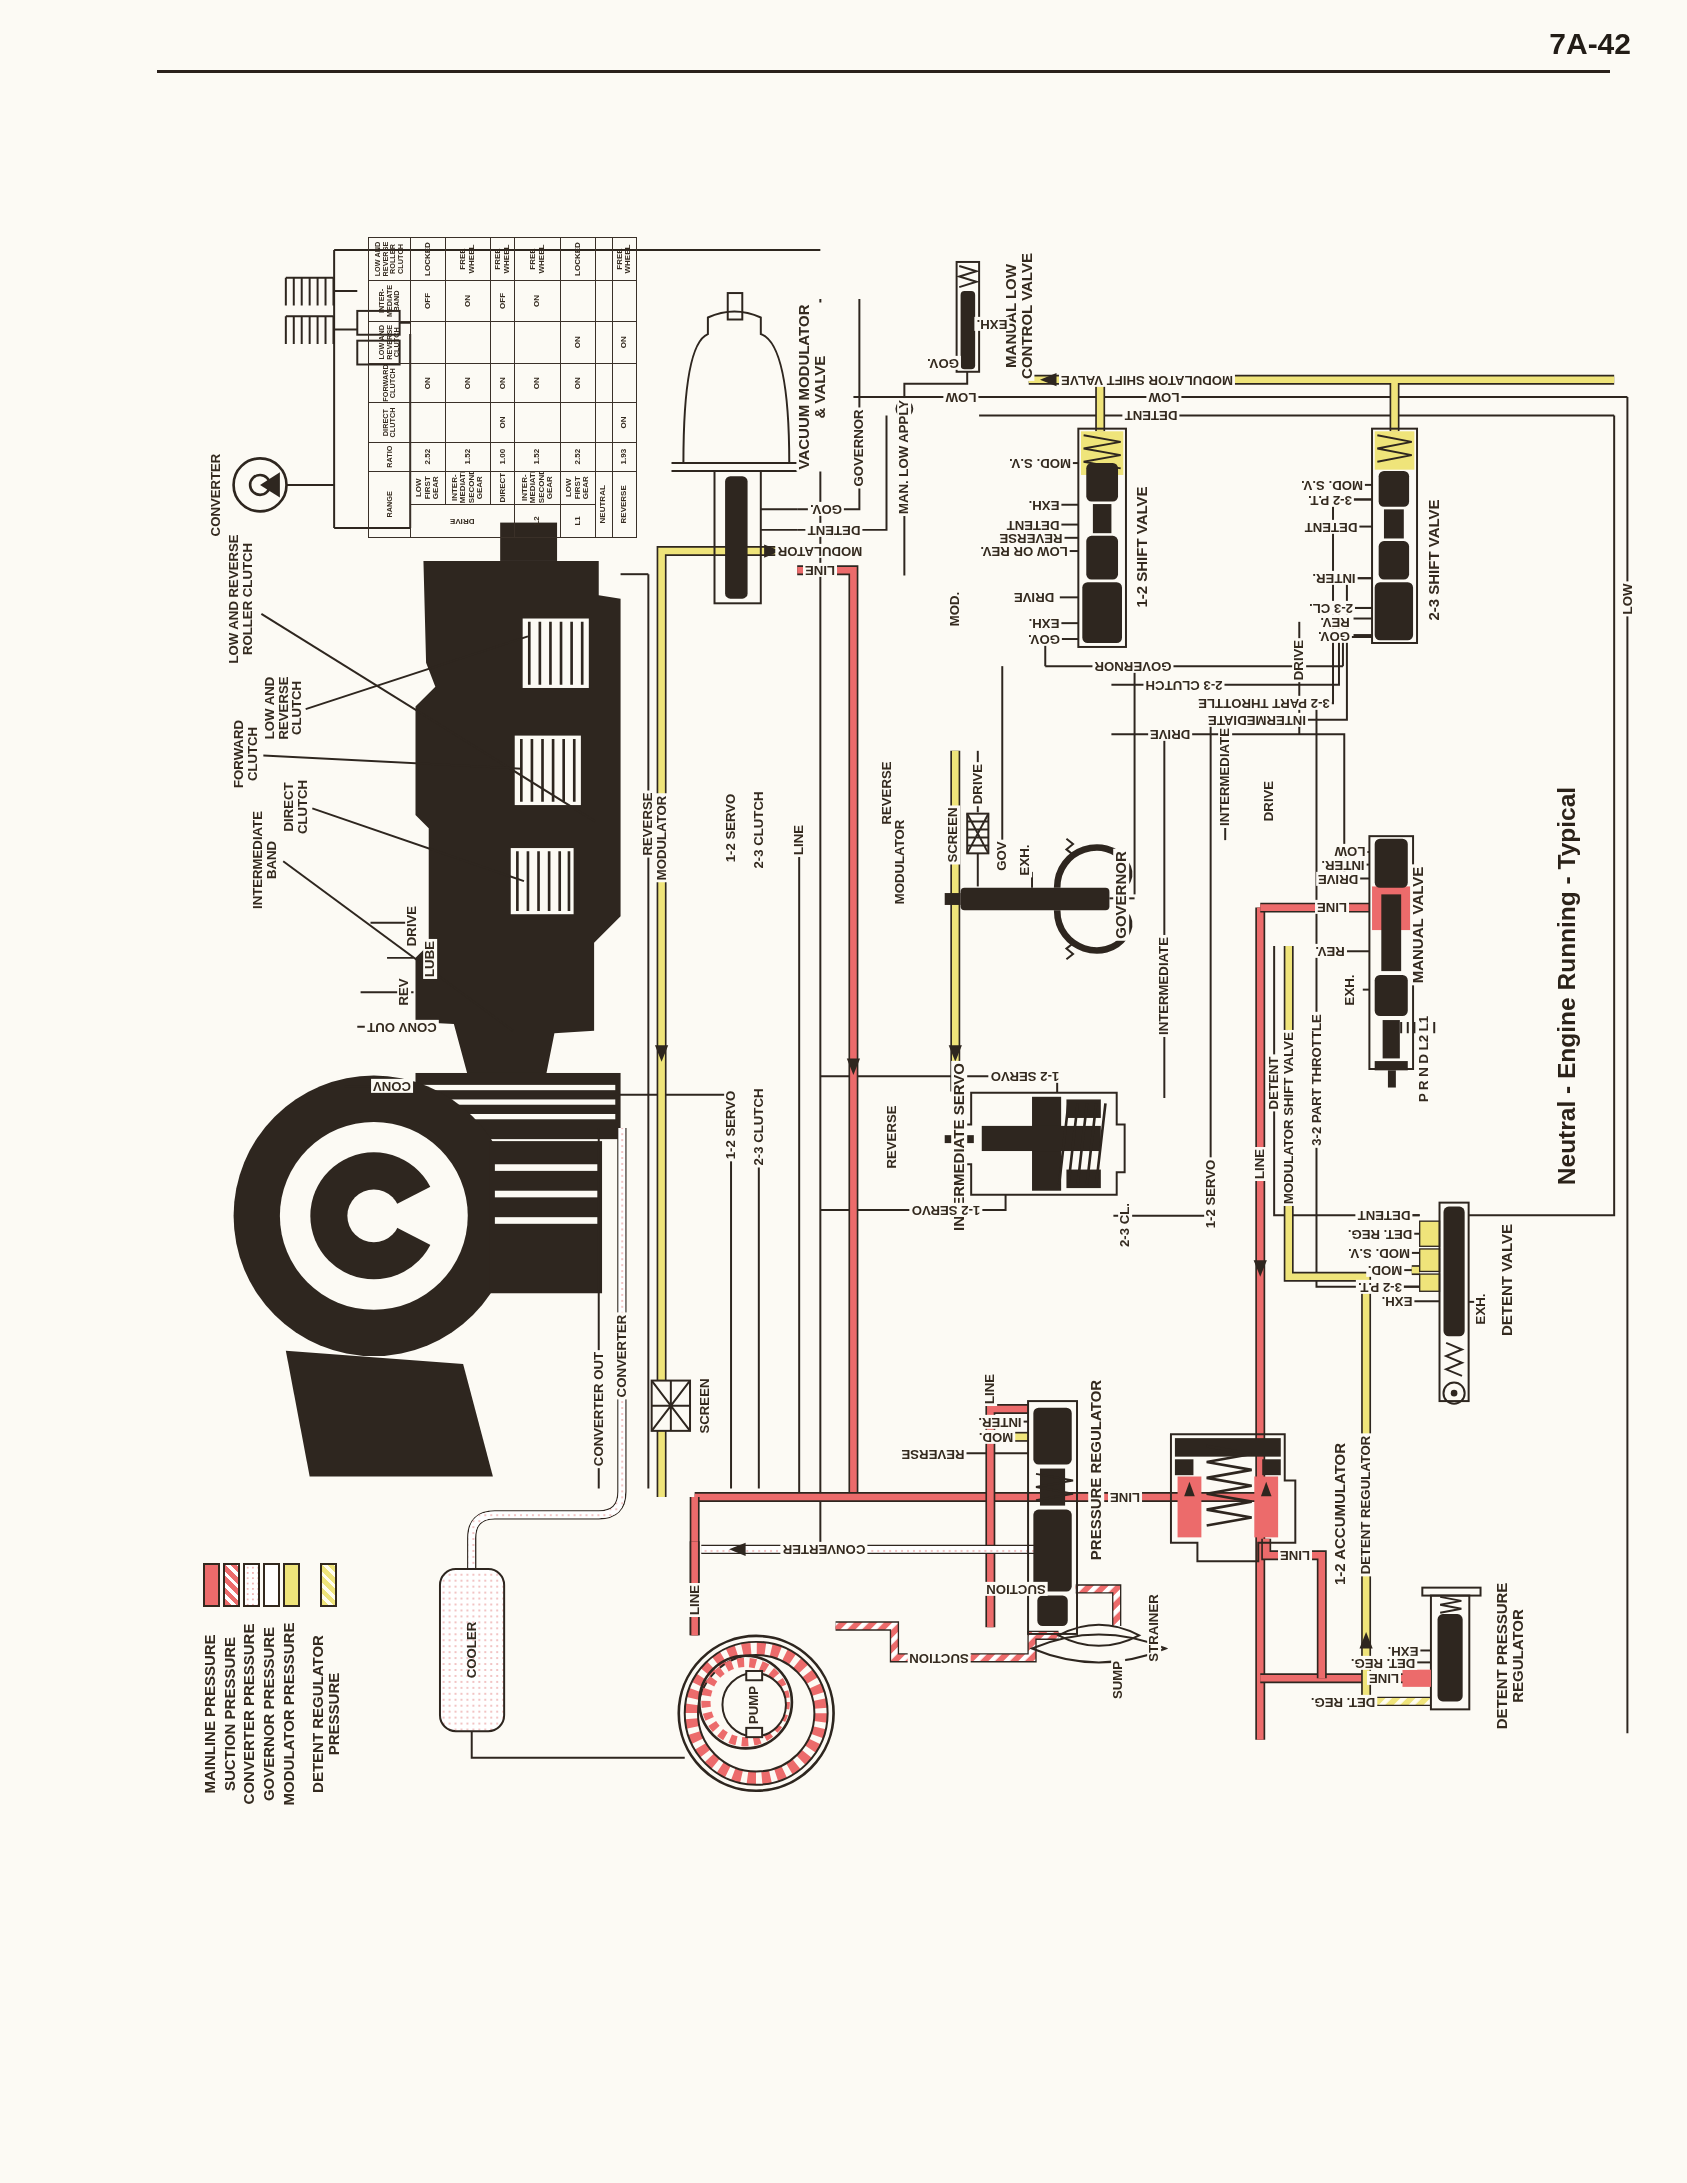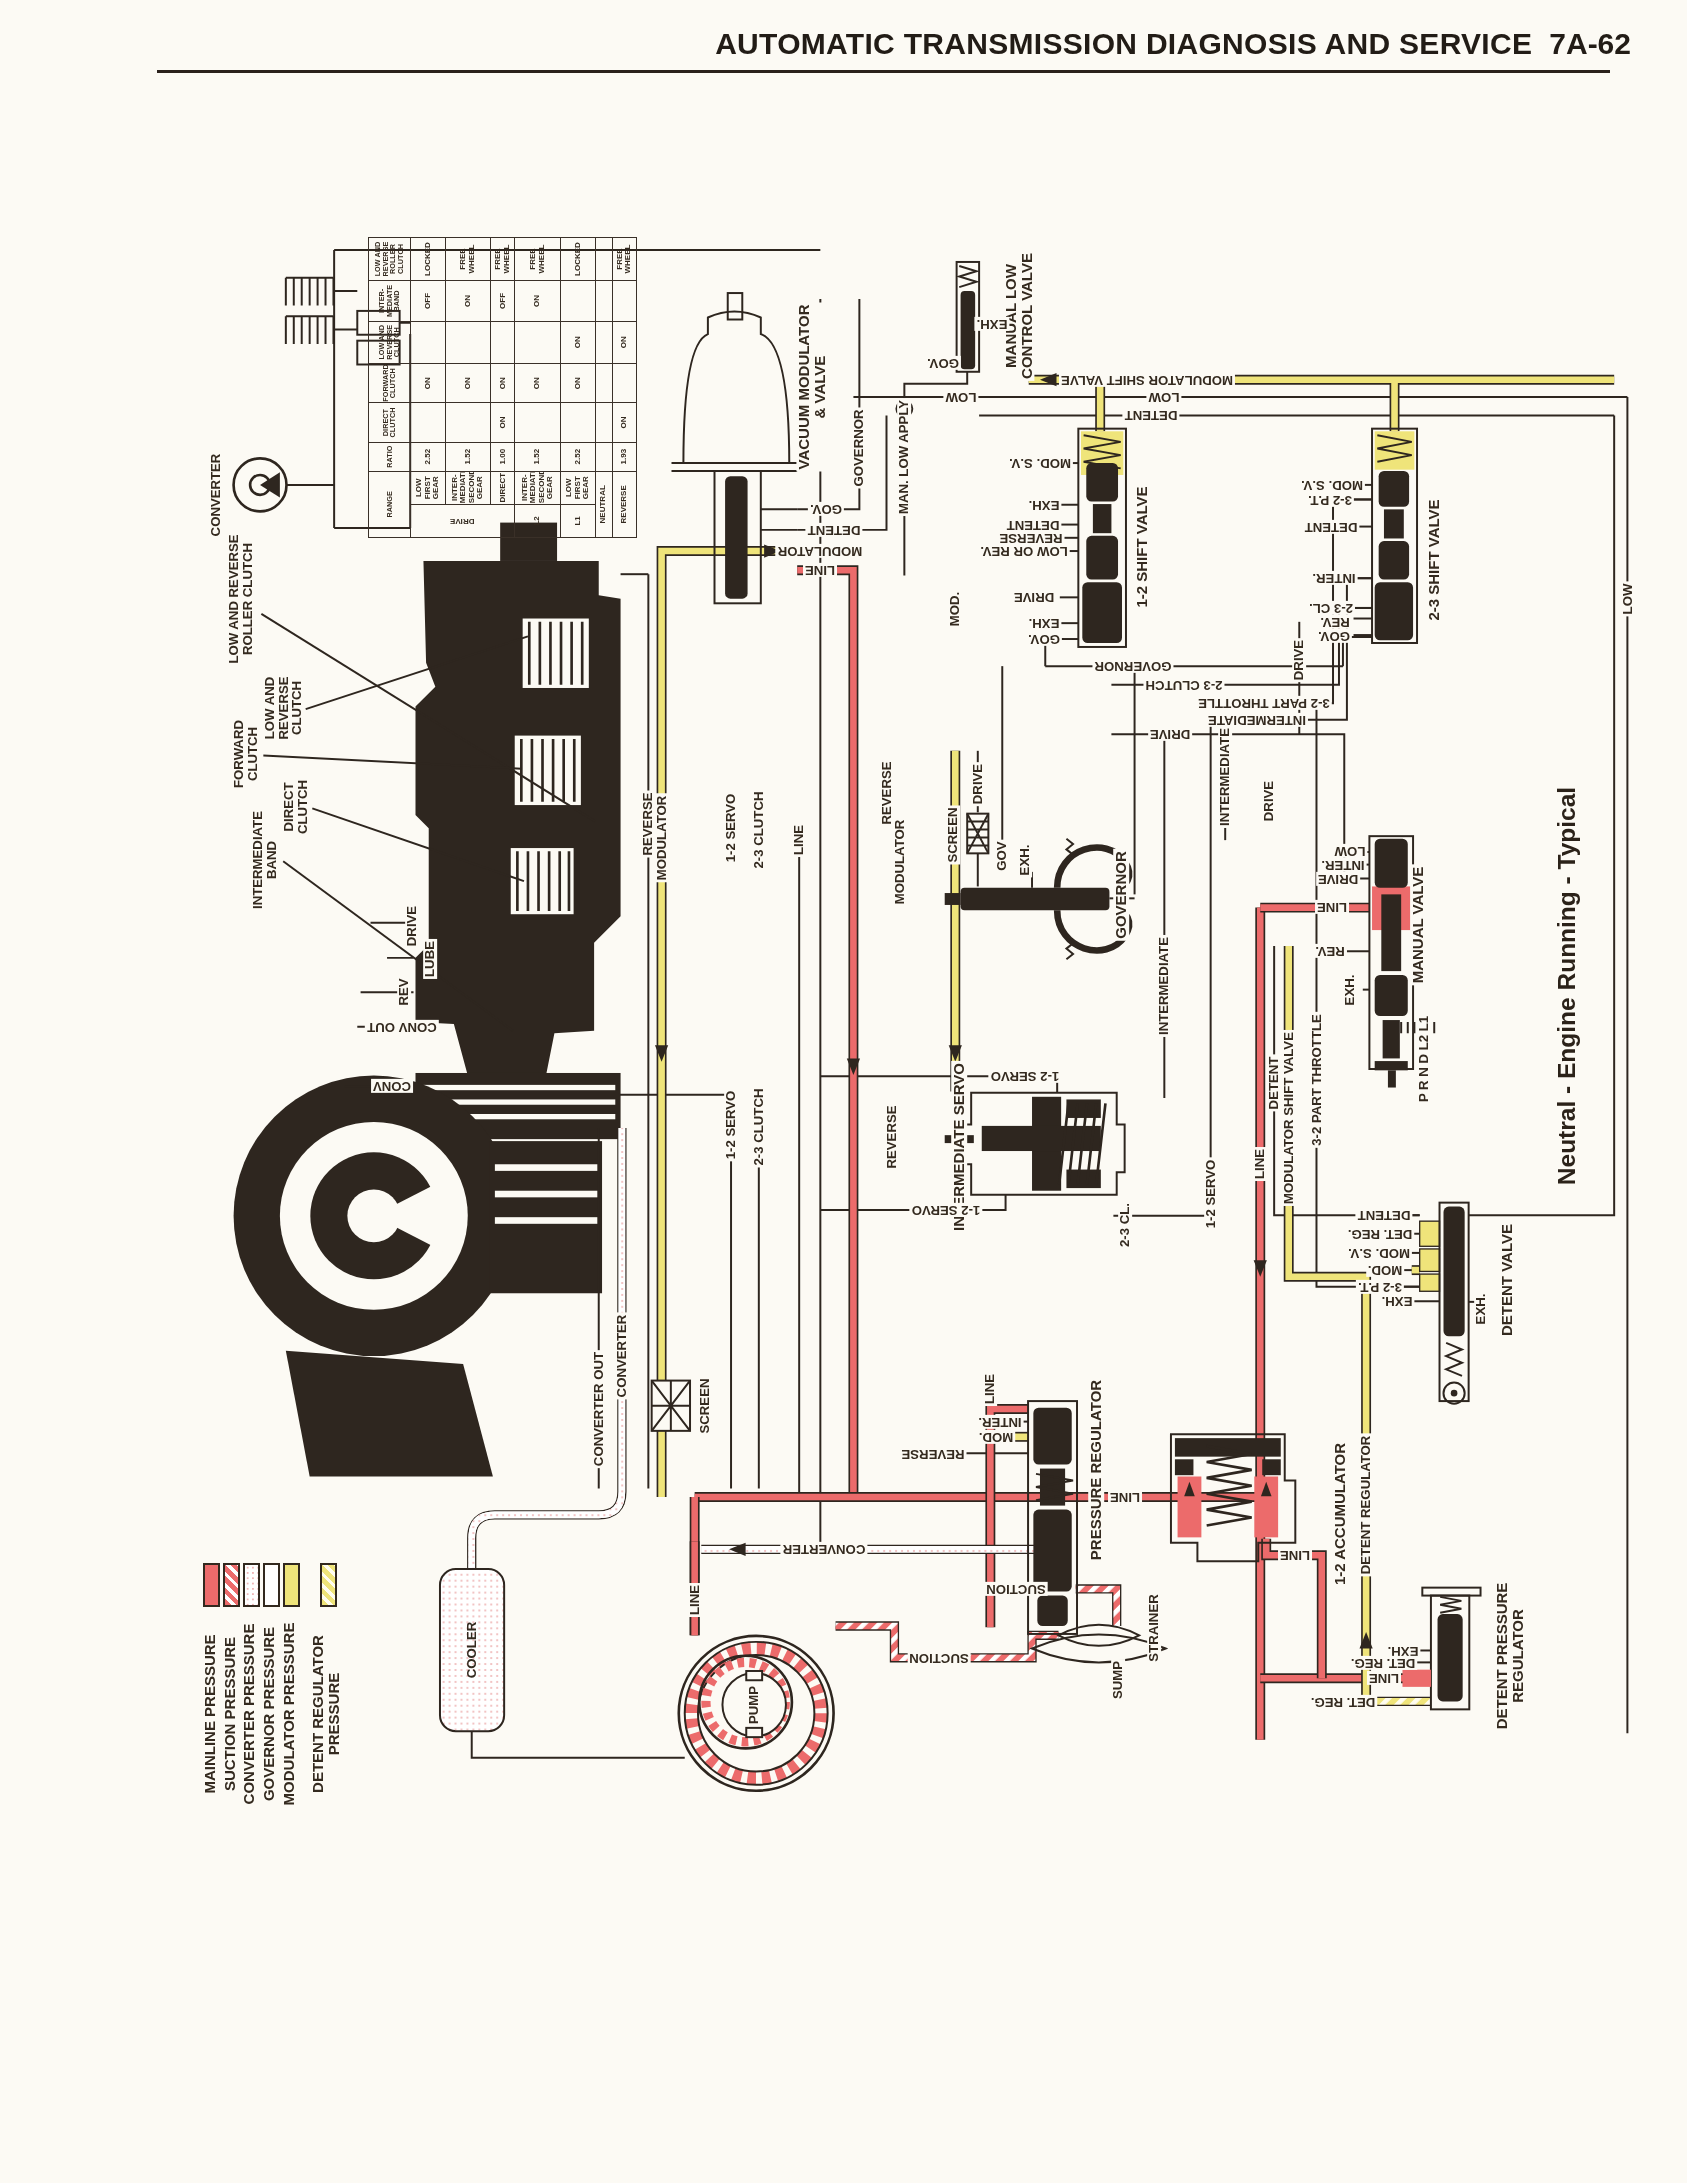--- a/index.html
+++ b/index.html
@@ -31,22 +31,21 @@
   table.app th{font-size:7.3px;line-height:1.05;}
   table.app td{font-size:8px;line-height:1.05;}
   .drv span{display:inline-block;transform:rotate(-90deg);font-size:8px;}
 </style>
 </head>
 <body>
 
 <div id="page">
 
   <div class="hdr">
-    <span class="t1">AUTOMATIC TRANSMISSION DIAGNOSIS AND SERVICE</span>
-    <span class="t2">7A-62</span>
+    <span class="t2">7A-42</span>
   </div>
   <div class="rule"></div>
 
   <svg id="art" width="1687" height="2183" viewBox="0 0 2550 3300">
     <defs>
       <pattern id="dots" width="9" height="9" patternUnits="userSpaceOnUse">
           <rect width="9" height="9" fill="#ffffff"></rect>
           <circle cx="4.5" cy="4.5" r="1.6" fill="#efb6b6"></circle>
         </pattern>
       <pattern id="rstripe" width="16" height="16" patternUnits="userSpaceOnUse" patternTransform="rotate(45)">

